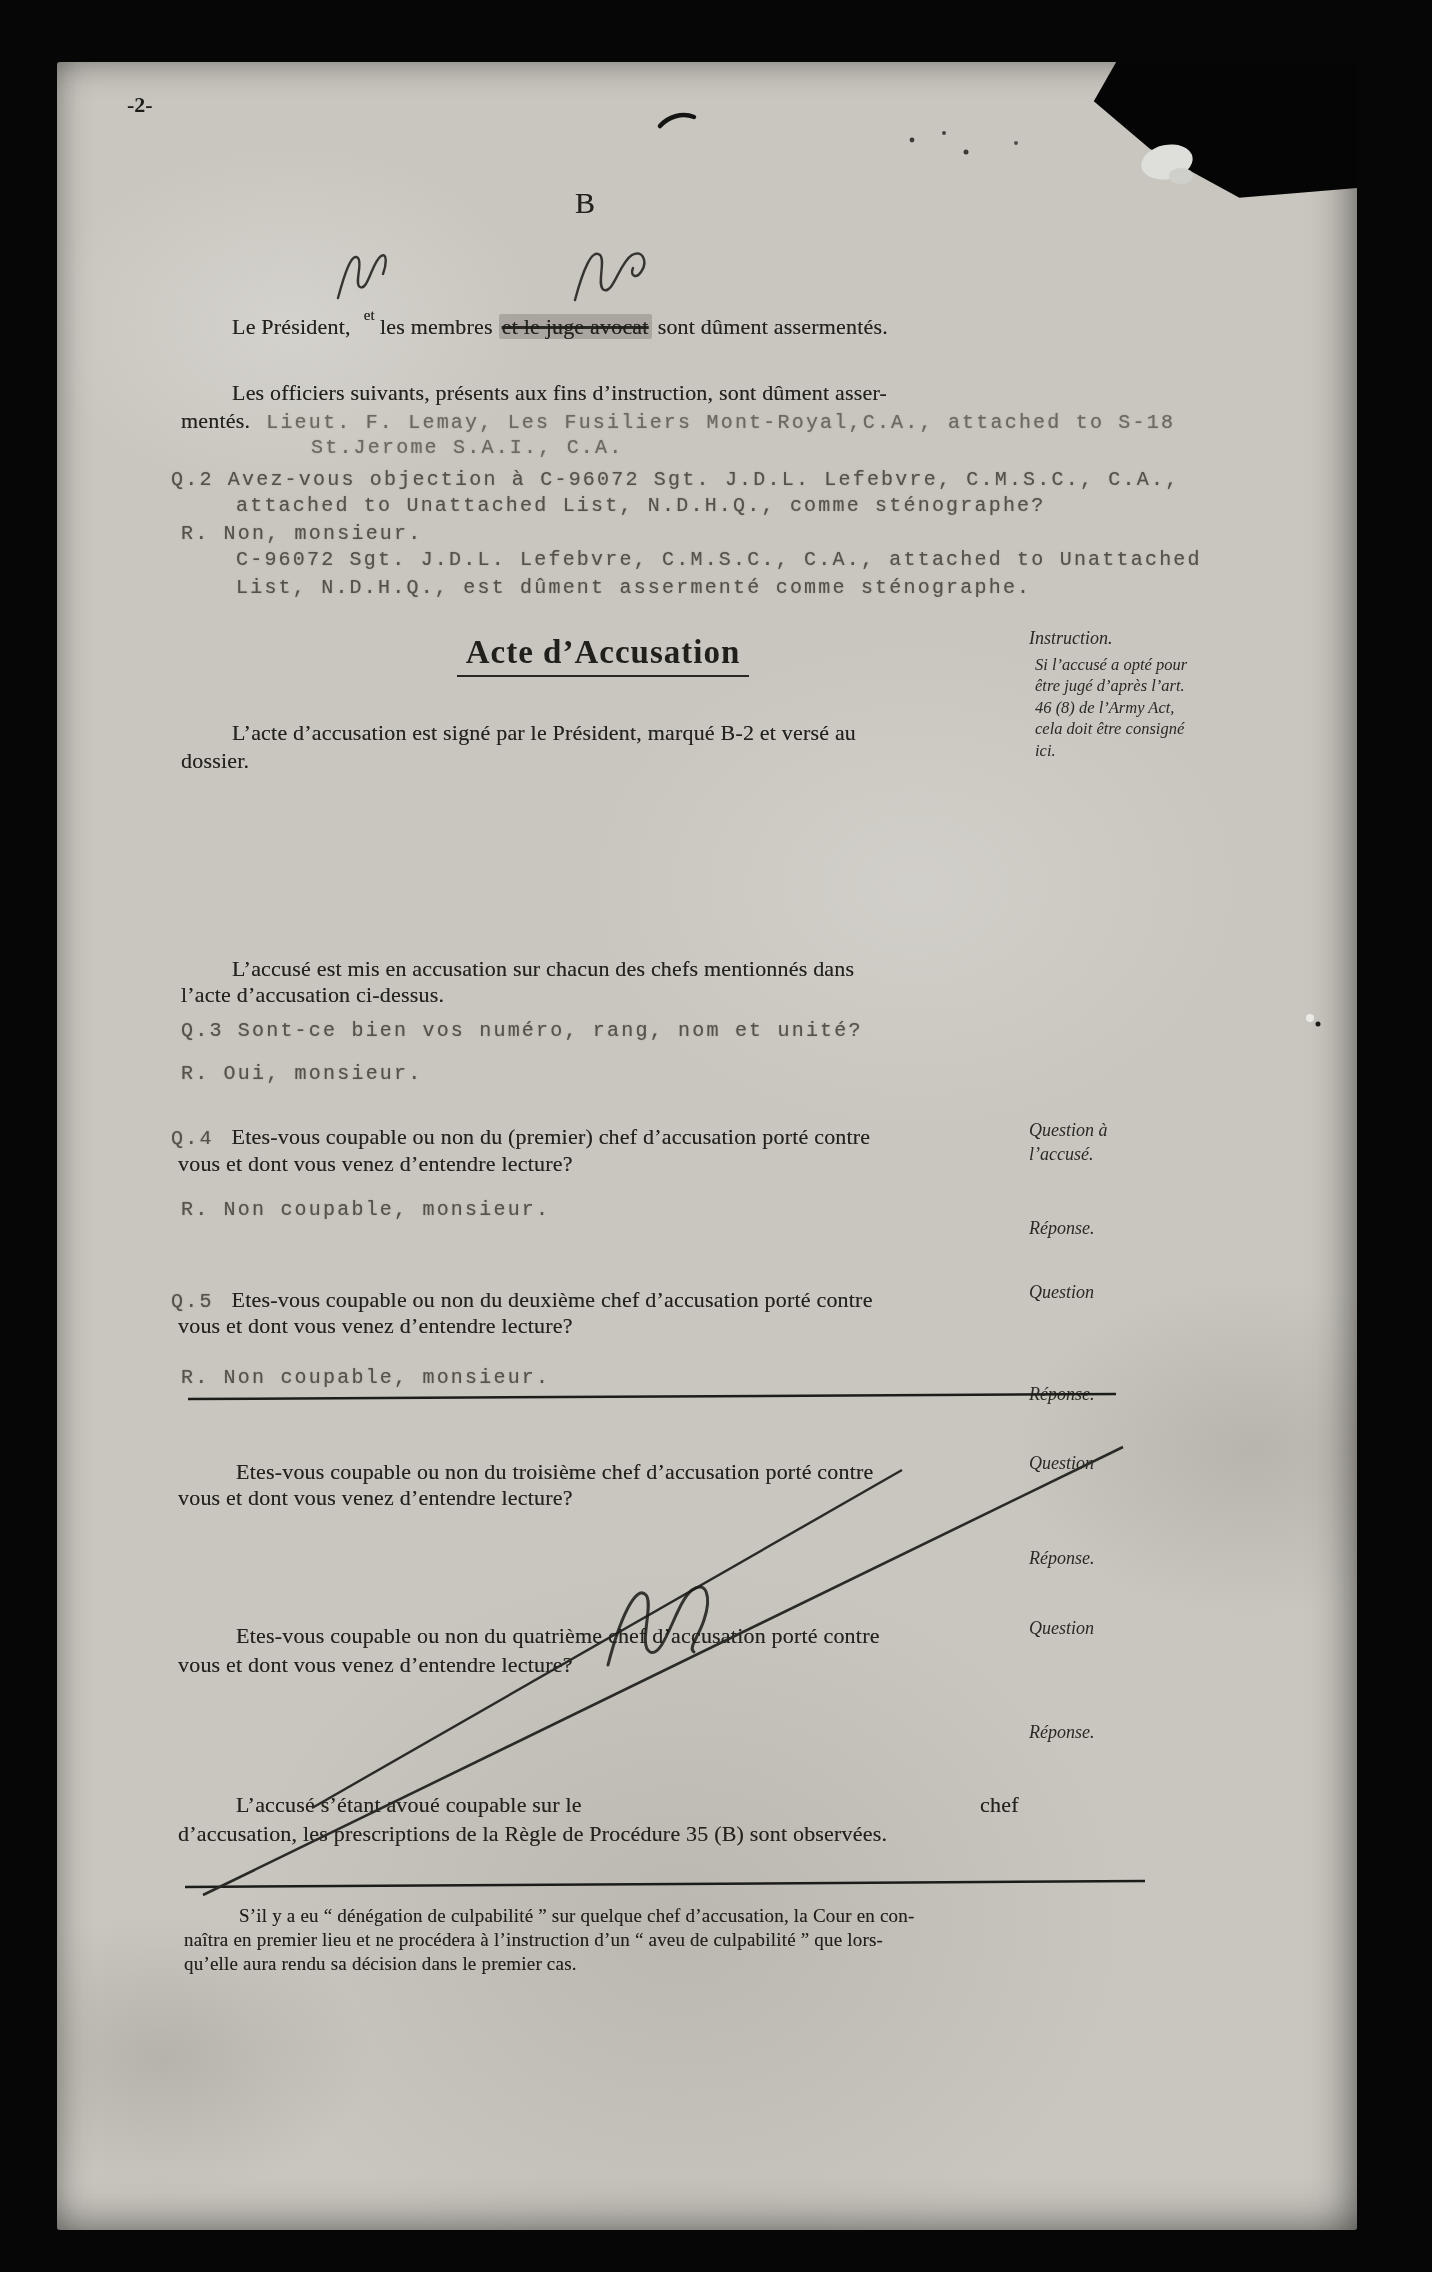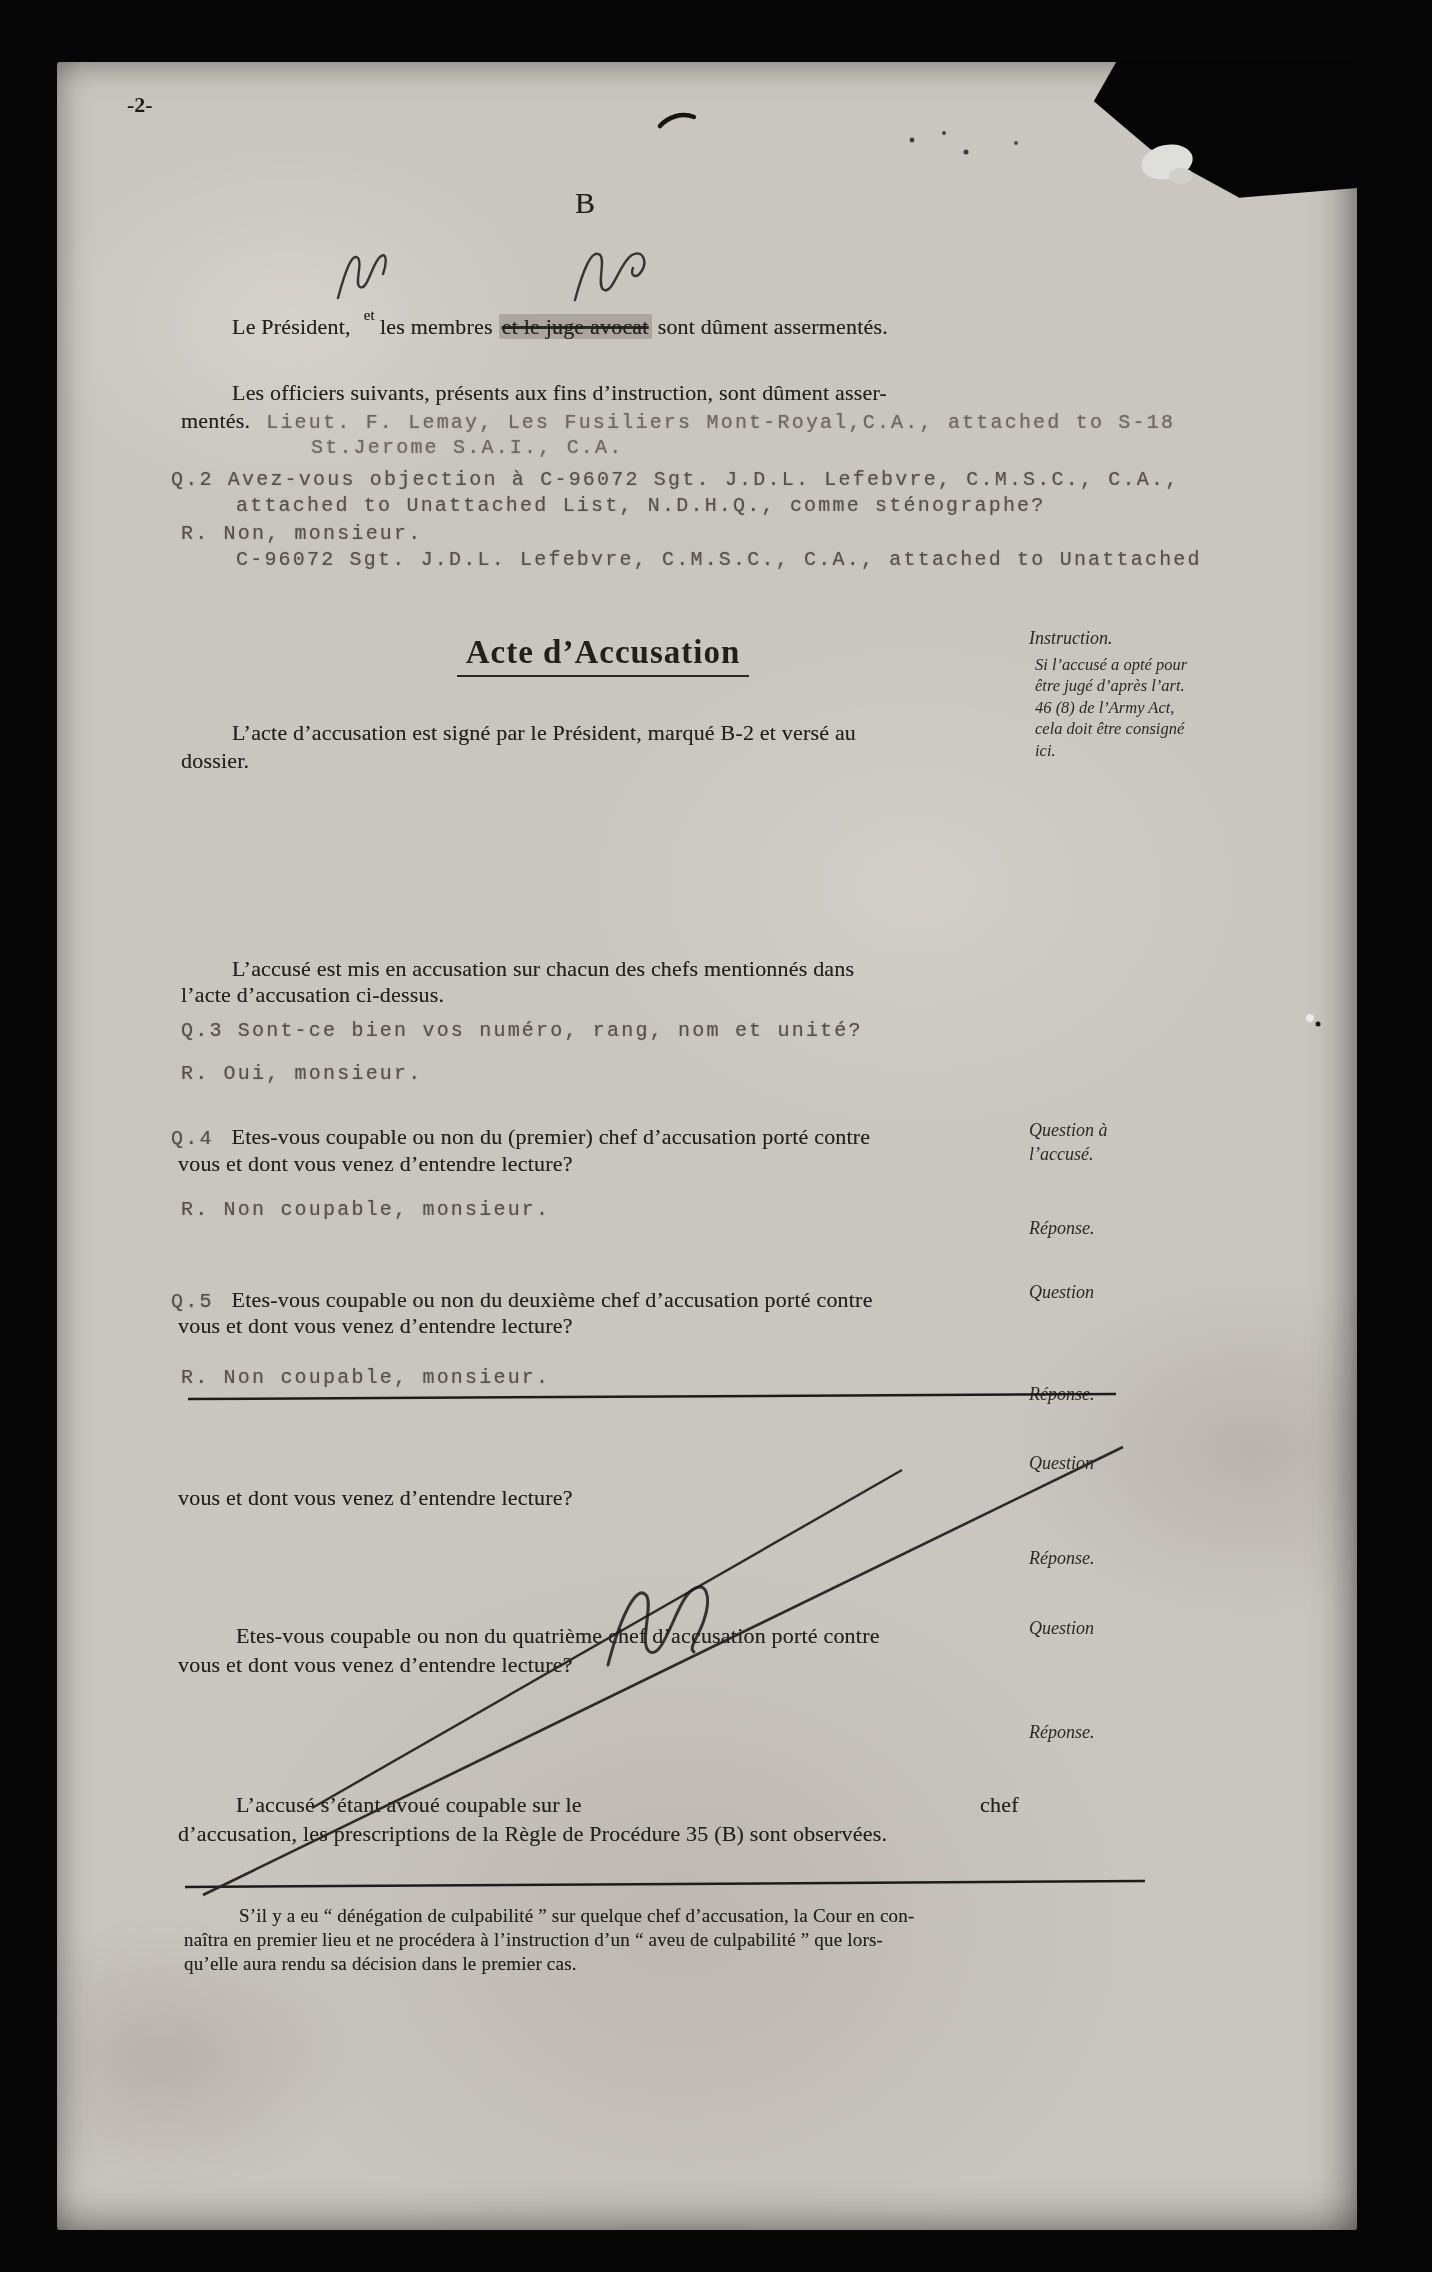--- a/index.html
+++ b/index.html
@@ -94,20 +94,21 @@
   </div>
   <div class="line" style="left:124px;top:346px;">
     <span class="printed">mentés.</span><span class="typed typed-faded" style="margin-left:16px;">Lieut. F. Lemay, Les Fusiliers Mont-Royal,C.A., attached to S-18</span>
   </div>
   <div class="line typed typed-faded" style="left:222px;top:374px;">St.Jerome S.A.I., C.A.</div>
 
   <div class="line typed" style="left:114px;top:406px;">Q.2 Avez-vous objection à C-96072 Sgt. J.D.L. Lefebvre, C.M.S.C., C.A.,</div>
   <div class="line typed" style="left:179px;top:432px;">attached to Unattached List, N.D.H.Q., comme sténographe?</div>
   <div class="line typed" style="left:124px;top:460px;">R.  Non, monsieur.</div>
   <div class="line typed" style="left:179px;top:486px;">C-96072 Sgt. J.D.L. Lefebvre, C.M.S.C., C.A., attached to Unattached</div>
+  <div class="line typed" style="left:179px;top:514px;">List, N.D.H.Q., est dûment assermenté comme sténographe.</div>
 
   <div class="line heading" style="left:400px;top:572px;width:292px;">Acte d’Accusation</div>
 
   <div class="line margin-note" style="left:972px;top:566px;">Instruction.</div>
   <div class="line margin-note instr-body" style="left:978px;top:592px;">Si l’accusé a opté pour être jugé d’après l’art. 46 (8) de l’Army Act, cela doit être consigné ici.</div>
 
   <div class="line printed" style="left:175px;top:658px;">L’acte d’accusation est signé par le Président, marqué B-2 et versé au</div>
   <div class="line printed" style="left:124px;top:686px;">dossier.</div>
 
   <div class="line printed" style="left:175px;top:894px;">L’accusé est mis en accusation sur chacun des chefs mentionnés dans</div>
@@ -126,20 +127,21 @@
   <div class="line margin-note" style="left:972px;top:1156px;">Réponse.</div>
 
   <div class="line" style="left:114px;top:1225px;">
     <span class="typed">Q.5</span><span class="printed" style="margin-left:18px;">Etes-vous coupable ou non du deuxième chef d’accusation porté contre</span>
   </div>
   <div class="line printed" style="left:121px;top:1251px;">vous et dont vous venez d’entendre lecture?</div>
   <div class="line margin-note" style="left:972px;top:1220px;">Question</div>
   <div class="line typed" style="left:124px;top:1304px;">R.  Non coupable, monsieur.</div>
   <div class="line margin-note" style="left:972px;top:1322px;">Réponse.</div>
 
+  <div class="line printed" style="left:179px;top:1397px;">Etes-vous coupable ou non du troisième chef d’accusation porté contre</div>
   <div class="line printed" style="left:121px;top:1423px;">vous et dont vous venez d’entendre lecture?</div>
   <div class="line margin-note" style="left:972px;top:1391px;">Question</div>
   <div class="line margin-note" style="left:972px;top:1486px;">Réponse.</div>
 
   <div class="line printed" style="left:179px;top:1561px;">Etes-vous coupable ou non du quatrième chef d’accusation porté contre</div>
   <div class="line printed" style="left:121px;top:1590px;">vous et dont vous venez d’entendre lecture?</div>
   <div class="line margin-note" style="left:972px;top:1556px;">Question</div>
   <div class="line margin-note" style="left:972px;top:1660px;">Réponse.</div>
 
   <div class="line printed" style="left:179px;top:1730px;">L’accusé s’étant avoué coupable sur le</div>

